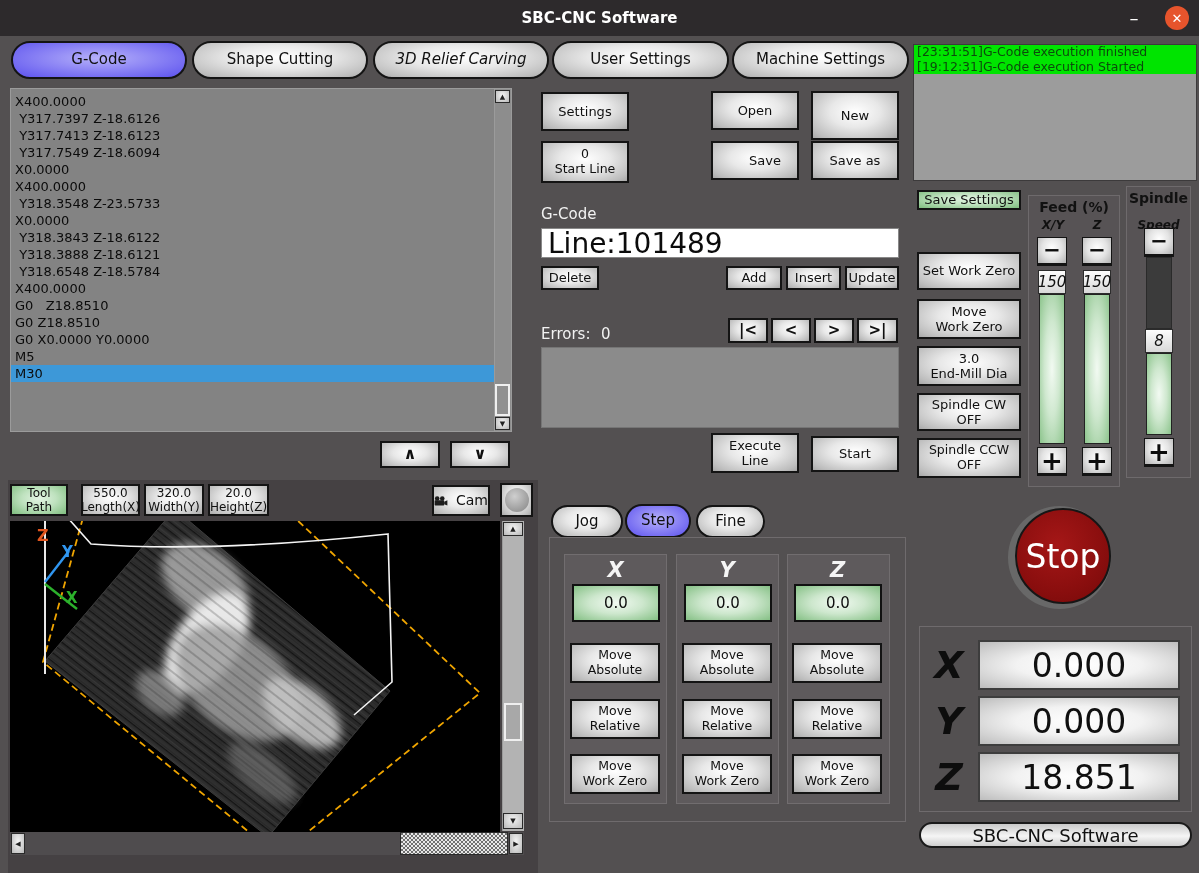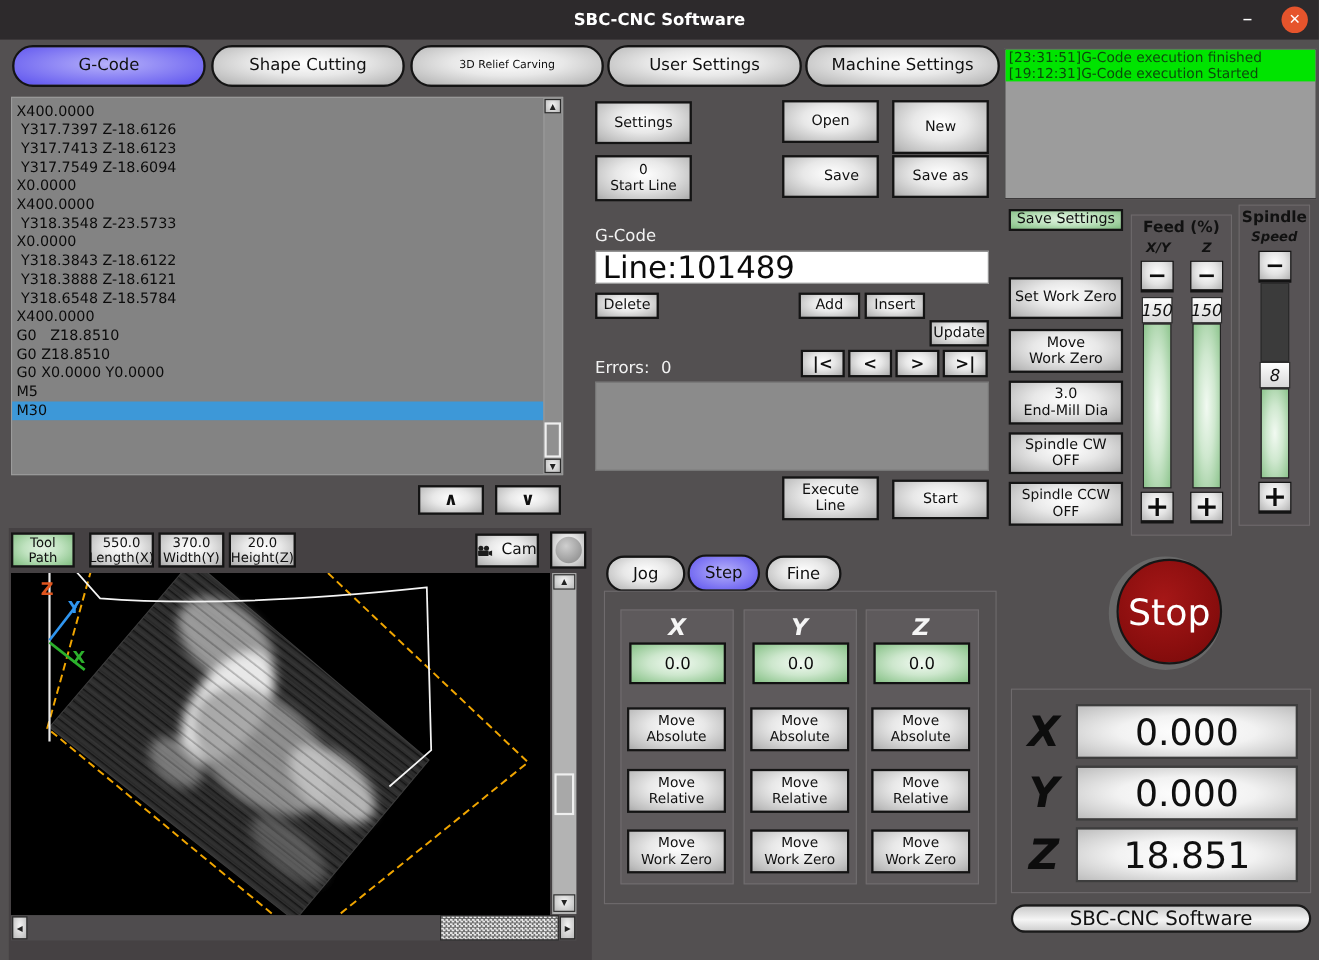--- a/index.html
+++ b/index.html
@@ -74,21 +74,21 @@
 <body>
 
 <div class="titlebar">
   <span class="title">SBC-CNC Software</span>
   <span class="win-min">–</span>
   <span class="win-close">✕</span>
 </div>
 
 <div class="btn pill tab-active" style="left:11px;top:41px;width:176px;height:38px;font-size:15px;">G-Code</div>
 <div class="btn pill" style="left:192px;top:41px;width:176px;height:38px;font-size:15px;">Shape Cutting</div>
-<div class="btn pill" style="left:373px;top:41px;width:176px;height:38px;font-size:10px;">3D Relief Carving</div>
+<div class="btn pill" style="left:373px;top:41px;width:176px;height:38px;font-size:15px;font-style:italic;">3D Relief Carving</div>
 <div class="btn pill" style="left:552px;top:41px;width:177px;height:38px;font-size:15px;">User Settings</div>
 <div class="btn pill" style="left:732px;top:41px;width:177px;height:38px;font-size:15px;">Machine Settings</div>
 
 <div class="log">
 
 <div class="log-line">[23:31:51]G-Code execution finished</div>
     <div class="log-line">[19:12:31]G-Code execution Started</div>
   </div>
 
 <div class="gcode-list">
@@ -127,21 +127,21 @@
 </div>
 <div class="btn" style="left:711px;top:141px;width:88px;height:39px;padding-left:20px;">Save</div>
 <div class="btn" style="left:811px;top:141px;width:88px;height:39px;">Save as</div>
 
 <div class="label" style="left:541px;top:205px;">G-Code</div>
 <div class="text-input" style="left:541px;top:228px;width:358px;height:30px;">Line:101489</div>
 
 <div class="btn" style="left:541px;top:266px;width:58px;height:24px;">Delete</div>
 <div class="btn" style="left:726px;top:266px;width:56px;height:24px;">Add</div>
 <div class="btn" style="left:786px;top:266px;width:55px;height:24px;">Insert</div>
-<div class="btn" style="left:845px;top:266px;width:54px;height:24px;margin-top:25px;">Update</div>
+<div class="btn" style="left:845px;top:266px;width:54px;height:24px;">Update</div>
 
 <div class="label" style="left:541px;top:325px;">Errors:</div>
 <div class="label" style="left:601px;top:325px;">0</div>
 <div class="btn" style="left:728px;top:318px;width:40px;height:25px;font-size:15px;font-weight:bold;">|&lt;</div>
 <div class="btn" style="left:771px;top:318px;width:40px;height:25px;font-size:15px;font-weight:bold;">&lt;</div>
 <div class="btn" style="left:814px;top:318px;width:40px;height:25px;font-size:15px;font-weight:bold;">&gt;</div>
 <div class="btn" style="left:857px;top:318px;width:41px;height:25px;font-size:15px;font-weight:bold;">&gt;|</div>
 <div class="sunken" style="left:541px;top:347px;width:358px;height:81px;"></div>
 
 <div class="btn" style="left:711px;top:433px;width:88px;height:40px;">
@@ -174,39 +174,39 @@
   <div class="slide-btn" style="left:8px;top:251px;width:30px;height:29px;font-size:26px;">+</div>
 
   <div class="slide-btn" style="left:53px;top:41px;width:30px;height:29px;">−</div>
   <div class="slide-val" style="left:54px;top:74px;width:28px;height:24px;">150</div>
   <div class="slide-track-green" style="left:55px;top:98px;width:26px;height:150px;"></div>
   <div class="slide-btn" style="left:53px;top:251px;width:30px;height:29px;font-size:26px;">+</div>
 </div>
 
 <div class="panel" style="left:1126px;top:186px;width:65px;height:292px;">
   <div class="panel-h" style="margin-top:3px;">Spindle</div>
-  <div class="panel-sub" style="margin-top:2px;">Speed</div>
+  <div class="panel-sub" style="margin-top:12px;">Speed</div>
   <div class="slide-btn" style="left:17px;top:41px;width:30px;height:29px;">−</div>
   <div class="slide-track-dark" style="left:19px;top:70px;width:26px;height:72px;"></div>
   <div class="slide-val" style="left:18px;top:142px;width:28px;height:24px;">8</div>
   <div class="slide-track-green" style="left:19px;top:166px;width:26px;height:82px;"></div>
   <div class="slide-btn" style="left:17px;top:251px;width:30px;height:29px;font-size:26px;">+</div>
 </div>
 
 <div class="toolpanel">
   <div class="btn green" style="left:2px;top:4px;width:58px;height:32px;font-size:12px;">
     <span>Tool</span>
     <span>Path</span>
   </div>
   <div class="btn" style="left:73px;top:4px;width:59px;height:32px;font-size:12px;">
     <span>550.0</span>
     <span>Length(X)</span>
   </div>
   <div class="btn" style="left:136px;top:4px;width:60px;height:32px;font-size:12px;">
-    <span>370.0</span>
+    <span>320.0</span>
     <span>Width(Y)</span>
   </div>
   <div class="btn" style="left:200px;top:4px;width:61px;height:32px;font-size:12px;">
     <span>20.0</span>
     <span>Height(Z)</span>
   </div>
   <div class="btn" style="left:424px;top:5px;width:58px;height:31px;flex-direction:row;gap:8px;font-size:14px;">
     <svg width="22" height="16" viewBox="0 0 22 16">
       <circle cx="5" cy="4" r="3.6" fill="#1c1c1c"></circle>
         <circle cx="13" cy="4" r="3.6" fill="#1c1c1c"></circle>

